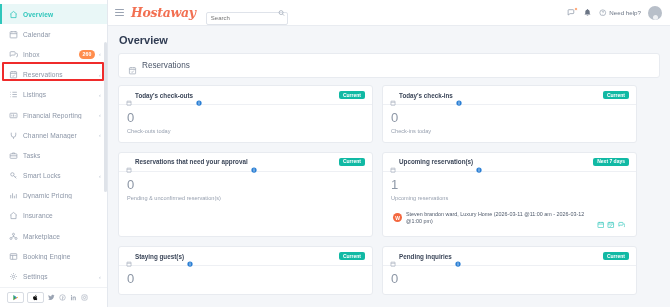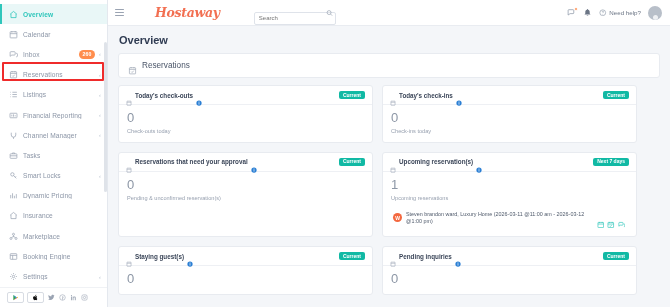--- a/index.html
+++ b/index.html
@@ -84,21 +84,20 @@
   .soc-ico { width: 8px; height: 8px; display: flex; align-items: center; justify-content: center; }
   .soc-ico svg { display: block; }
 
   
   .main { flex: 1 1 auto; height: 307px; display: flex; flex-direction: column; overflow: hidden; background: #f4f6f9; }
 
   .topbar {
     height: 26px; background: #fff; border-bottom: 1px solid #e9ecf1;
     display: flex; align-items: center; padding: 0 8px 0 7px;
     flex: 0 0 26px;
-    gap: 24px;
   }
   .hamburger { width: 9px; display: flex; flex-direction: column; gap: 1.6px; cursor: pointer; }
   .hamburger span { display: block; height: 1.2px; background: #9aa3b2; border-radius: 1px; }
   .logo {
     font-family: "DejaVu Serif", serif;
     font-style: italic; font-weight: bold;
     font-size: 12.5px; color: #f26f51;
     margin-left: 7px; letter-spacing: -.3px;
   }
   .search-wrap {

